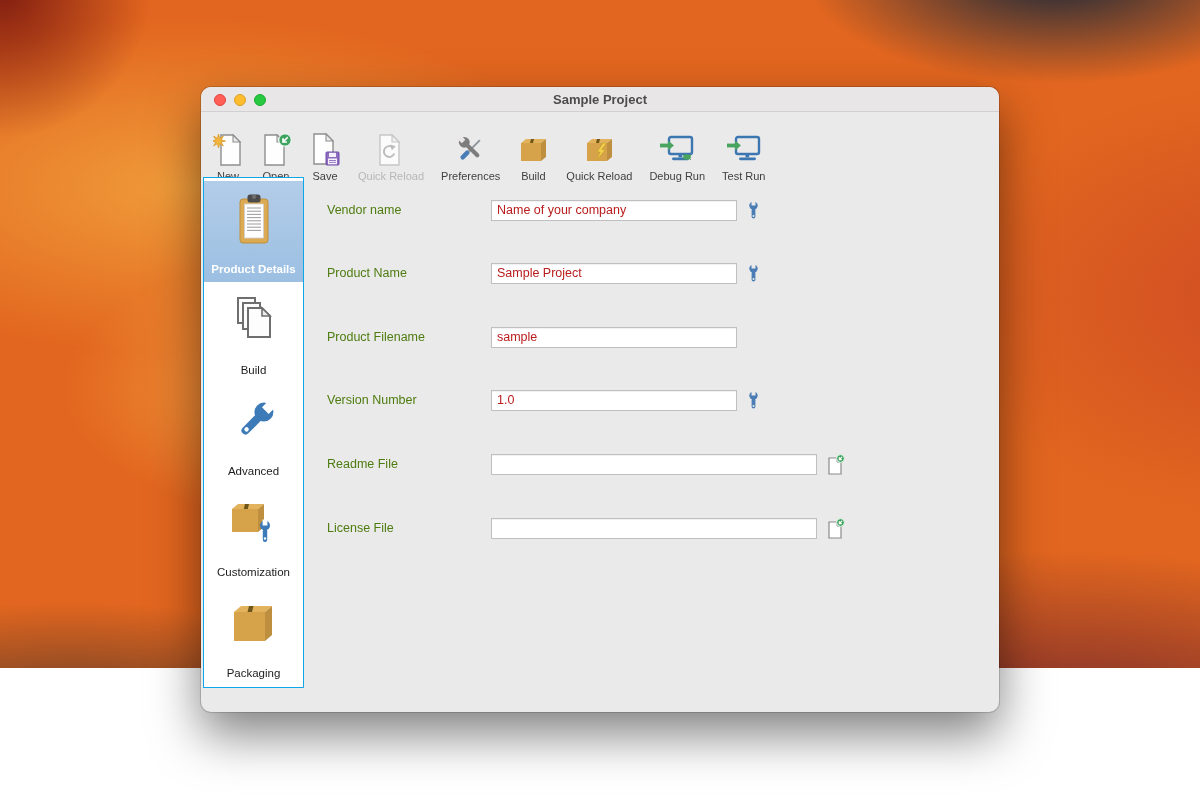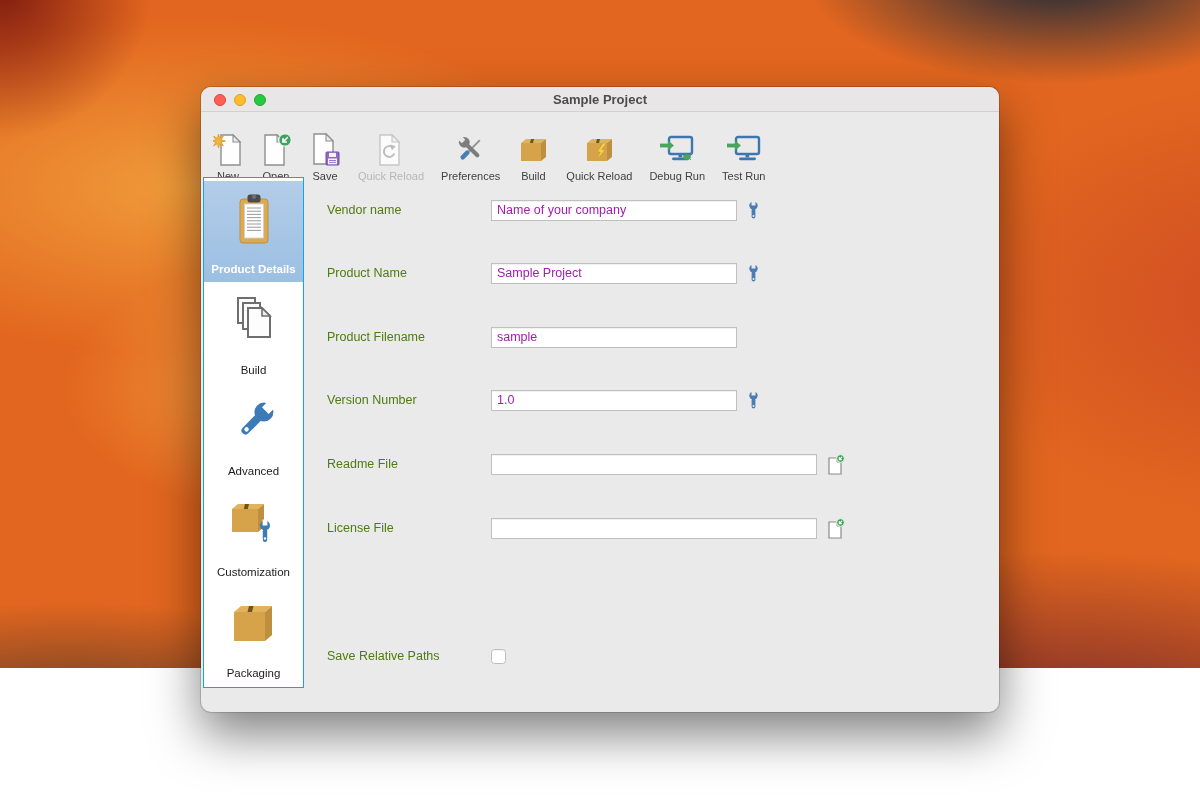--- a/index.html
+++ b/index.html
@@ -63,21 +63,21 @@
   .side-item .slabel { font-size:11.5px; color:#1c1c1c; }
   .side-item.selected { background:linear-gradient(#b3cde9,#9cbfe2); }
   .side-item.selected .slabel { color:#ffffff; font-weight:bold; }
 
   
   .form-panel { position:absolute; left:104px; top:90px; right:0; bottom:0; }
   .row { position:absolute; left:22px; right:10px; height:22px; display:flex; align-items:center; }
   .flabel { width:164px; font-size:12.5px; color:#4d7c0f; flex:0 0 164px; }
   .finput {
     height:21px; width:246px; border:1px solid #bfbfbf; background:#ffffff;
-    font-family:"Liberation Sans", sans-serif; font-size:12.5px; color:#a21caf;
+    font-family:"Liberation Sans", sans-serif; font-size:12.5px; color:#b91c1c;
     padding:0 5px; border-radius:0; box-shadow:inset 0 1px 1px rgba(0,0,0,.06);
   }
   .finput.wide { width:326px; }
   .ficon { margin-left:10px; display:flex; align-items:center; }
   .fcheck {
     appearance:none; -webkit-appearance:none; width:15px; height:15px;
     border:1px solid #bdbdbd; border-radius:3.5px; background:#ffffff;
     box-shadow:inset 0 1px 1px rgba(0,0,0,.05); margin:0;
   }
 </style>
@@ -385,20 +385,16 @@
             <circle cx="13.5" cy="4.5" r="3.9" fill="#3aa35b" stroke="#ffffff" stroke-width="0.9"></circle>
             <g transform="rotate(45 13.5 4.5)" stroke="#ffffff" stroke-width="1.2" fill="none" stroke-linecap="round" stroke-linejoin="round">
               <line x1="13.5" y1="2.7" x2="13.5" y2="5.9"></line>
               <polyline points="12.1,4.8 13.5,6.2 14.9,4.8"></polyline>
             </g>
           </svg>
         </span>
       </div>
 
 
-      <div class="row" style="top:468px">
-        <label class="flabel">Save Relative Paths</label>
-        <input class="fcheck" type="checkbox" style="">
-      </div>
 
     </div>
   </div>
 </div>
 
 </body></html>

